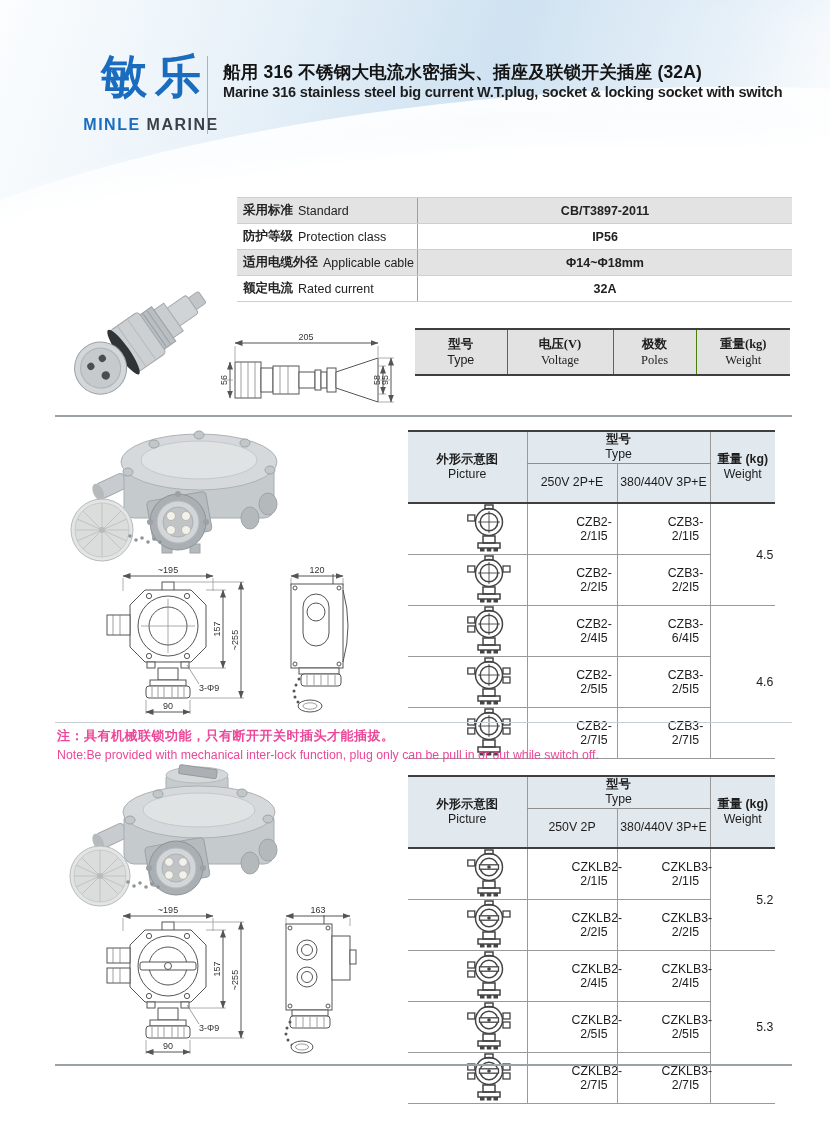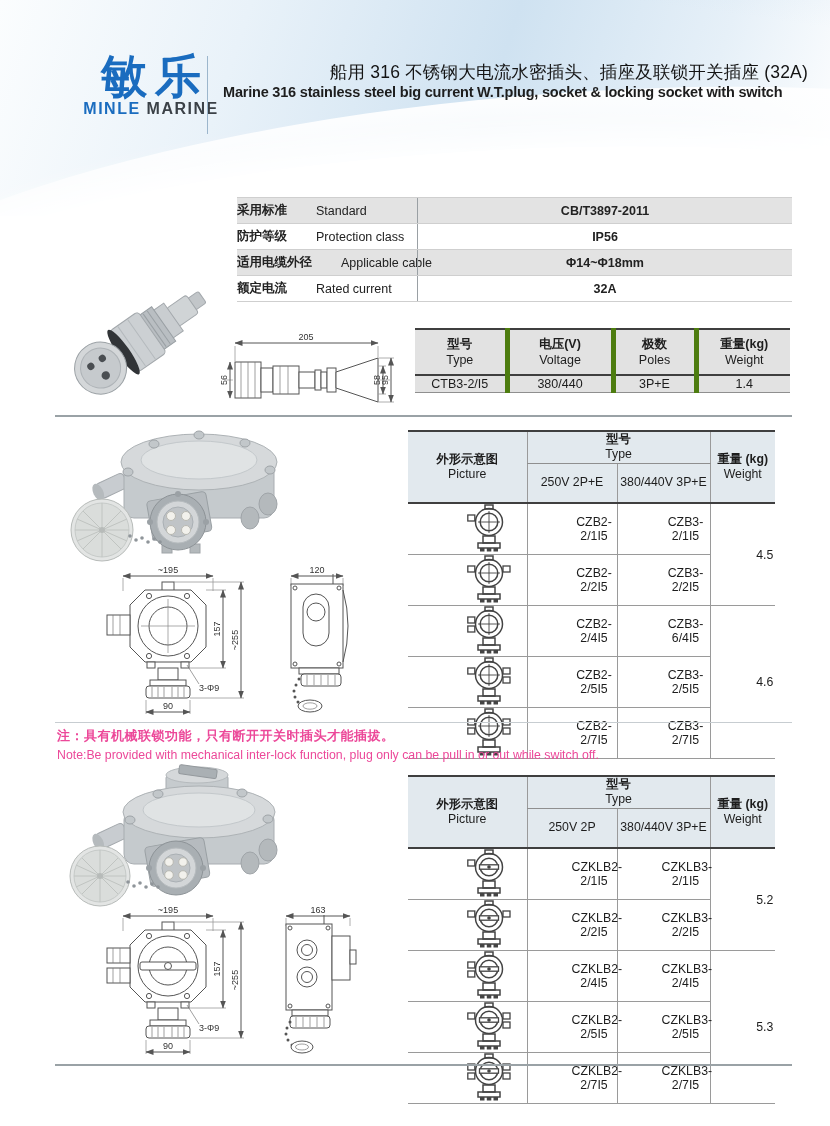--- a/index.html
+++ b/index.html
@@ -12,47 +12,47 @@
   .wave { position:absolute; border-radius:50%; }
   .wave.w1 { left:-220px; top:96px; width:1500px; height:420px;
     background:linear-gradient(180deg,rgba(255,255,255,.95) 0%,rgba(255,255,255,0) 55%); transform:rotate(-5deg); }
   .wave.w2 { left:-120px; top:-300px; width:1400px; height:430px;
     background:linear-gradient(195deg,rgba(164,200,228,.75) 0%,rgba(164,200,228,0) 60%); transform:rotate(-7deg); }
   .wave.w3 { left:-150px; top:150px; width:1300px; height:300px; background:#ffffff;
     box-shadow:0 -18px 30px rgba(255,255,255,.9); transform:rotate(-3deg); }
 
   .logo { position:absolute; left:76px; top:52px; width:150px; text-align:center; }
   .logo-cn { font-size:46px; font-weight:bold; color:#1a6cbf; letter-spacing:8px; line-height:1.05; text-indent:8px; }
-  .logo-en { font-size:16px; font-weight:bold; letter-spacing:1.5px; margin-top:0; white-space:nowrap; }
+  .logo-en { font-size:16px; font-weight:bold; letter-spacing:1.5px; margin-top:16px; white-space:nowrap; }
   .logo-en .blue { color:#1a6cbf; } .logo-en .dark { color:#3b4147; }
   .logo-divider { position:absolute; left:207px; top:56px; width:1px; height:78px; background:#9cb6cc; }
 
   .title-block { position:absolute; left:223px; top:60px; width:585px; }
-  .title-cn { font-size:17.5px; font-weight:normal; color:#141414; letter-spacing:.2px;text-align:right; }
+  .title-cn { font-size:17.5px; font-weight:bold; color:#141414; letter-spacing:.2px; }
   .title-en { font-size:14.5px; font-weight:bold; color:#1d1d1d; letter-spacing:-0.2px; }
 
   
   .spec { position:absolute; left:237px; top:197px; width:555px; font-size:12.5px; color:#222;
     border-top:1px solid #cfcfcf; }
   .spec-row { height:26px; display:flex; align-items:stretch; border-bottom:1px solid #cfcfcf; }
   .spec-row:nth-child(odd) { background:#e3e3e3; }
-  .spec-label { width:180px; display:flex; align-items:center; white-space:nowrap;gap:24px; }
+  .spec-label { width:180px; display:flex; align-items:center; padding-left:6px; white-space:nowrap; }
   .spec-label .cn { font-weight:bold; margin-right:5px; }
   .spec-value { flex:1; border-left:1px solid #9aa0a4; display:flex; align-items:center; justify-content:center;font-weight:bold; }
 
   
   table { border-collapse:collapse; table-layout:fixed; color:#1d1d1d; }
   .cn { font-weight:bold; } .en { font-weight:normal; }
 
   .ctb { position:absolute; left:415px; top:328px; width:375px; font-size:12.5px; text-align:center; }
   .ctb th { background:#e2e2e2; height:46px; line-height:1.3; font-weight:normal;
     border-top:2px solid #3f3f3f; border-bottom:2px solid #3f3f3f; }
   .ctb td { height:17px; border-bottom:1px solid #8f8f8f; }
   .ctb tr.alt td { background:#e2e2e2; }
-  .ctb th + th, .ctb td + td { border-left:5px solid #4d7c0f; }
+  .ctb th + th, .ctb td + td { border-left:1px solid #4d7c0f;font-family:Liberation Serif, serif; }
 
   .mt { position:absolute; width:367px; font-size:12.3px; text-align:center; }
   .mt th { background:#e2e9ee; font-weight:normal; line-height:1.25; }
   .mt tr.t1 th { border-top:2px solid #3f3f3f; height:26px; }
   .mt tr.t1 th.span2 { border-bottom:1px solid #8f8f8f; }
   .mt tr.t1 th.deep { border-bottom:2px solid #3f3f3f; }
   .mt tr.t2 th { height:40px; border-bottom:2px solid #3f3f3f; }
   .mt td { height:48px; border-bottom:1px solid #9a9a9a;padding-left:44px; }
   .mt th + th, .mt td + td, .mt tr.t2 th:first-child { border-left:1px solid #9a9a9a; }
   .mt.czb { left:408px; top:430px; }
@@ -192,26 +192,20 @@
         <col style="width:106px">
         <col style="width:83px">
         <col style="width:94px">
       </colgroup>
     <tbody>
         <tr>
       <th><span class="cn">型号</span><br><span class="en">Type</span></th>
       <th><span class="cn">电压(V)</span><br><span class="en">Voltage</span></th>
       <th><span class="cn">极数</span><br><span class="en">Poles</span></th>
       <th><span class="cn">重量(kg)</span><br><span class="en">Weight</span></th>
-    </tr>
-    <tr class="alt">
-      <td>CTB3-2/I5</td>
-      <td>380/440</td>
-      <td>3P+E</td>
-      <td>1.4</td>
     </tr>
   </tbody>
     </table>
 
   <div class="sep s1"></div>
 
   <svg class="abs" style="left:62px;top:420px" width="250" height="150" viewBox="0 0 250 150">
     <g transform="rotate(-25 58 62)">
         <rect x="34" y="54" width="30" height="16" rx="4" fill="#c8ccd0" stroke="#a3a8ac"></rect>
         <ellipse cx="34" cy="62" rx="5" ry="9" fill="#b5babd"></ellipse>

